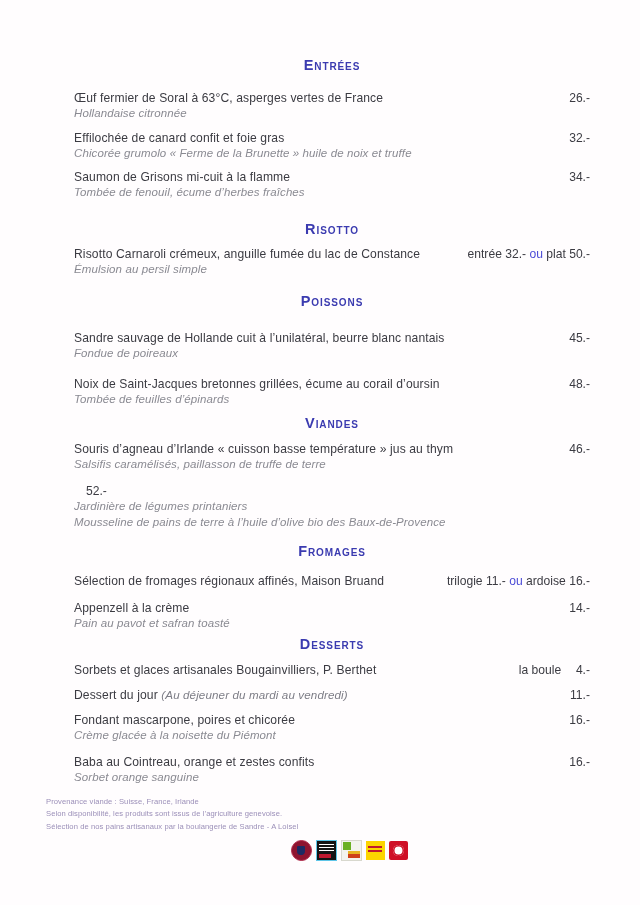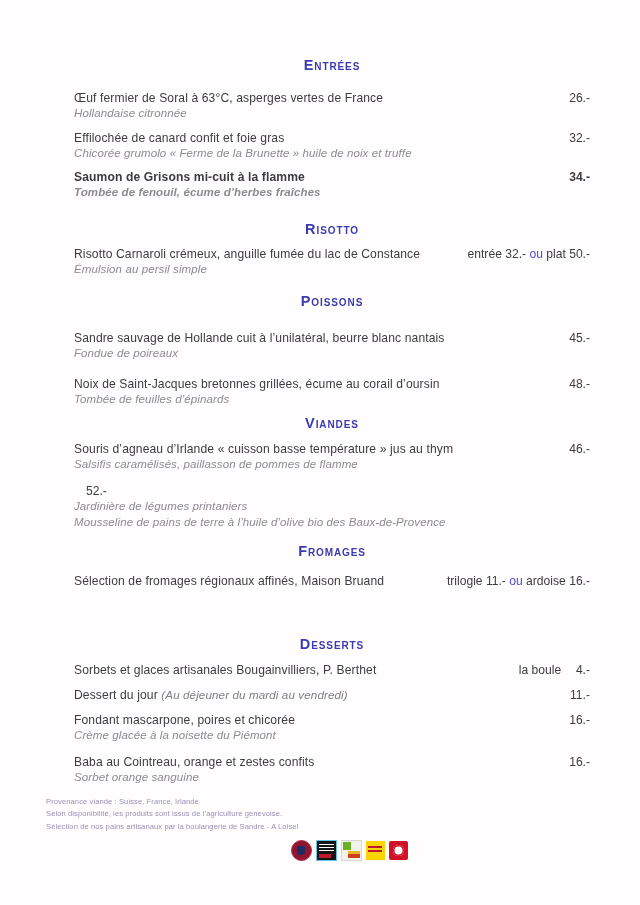--- a/index.html
+++ b/index.html
@@ -199,21 +199,21 @@
   </div>
 
   <div style="position:absolute; left:62px; right:62px; top:131px;">
     <div class="dish">
       <span class="dish-name">Effilochée de canard confit et foie gras</span>
       <span class="dish-price">32.-</span>
     </div>
     <div class="dish-desc">Chicorée grumolo « Ferme de la Brunette » huile de noix et truffe</div>
   </div>
 
-  <div style="position:absolute; left:62px; right:62px; top:170px;font-weight:bold;">
+  <div style="position:absolute; left:62px; right:62px; top:170px;">
     <div class="dish">
       <span class="dish-name">Saumon de Grisons mi-cuit à la flamme</span>
       <span class="dish-price">34.-</span>
     </div>
     <div class="dish-desc">Tombée de fenouil, écume d’herbes fraîches</div>
   </div>
 
   <div class="section-head" style="position:absolute; left:62px; right:62px; top:222px;">Risotto</div>
 
   <div style="position:absolute; left:62px; right:62px; top:247px;">
@@ -248,21 +248,21 @@
     <div class="dish-desc">Tombée de feuilles d’épinards</div>
   </div>
 
   <div class="section-head" style="position:absolute; left:62px; right:62px; top:416px;">Viandes</div>
 
   <div style="position:absolute; left:62px; right:62px; top:442px;">
     <div class="dish">
       <span class="dish-name">Souris d’agneau d’Irlande « cuisson basse température » jus au thym</span>
       <span class="dish-price">46.-</span>
     </div>
-    <div class="dish-desc">Salsifis caramélisés, paillasson de pommes de flamme</div>
+    <div class="dish-desc">Salsifis caramélisés, paillasson de truffe de terre</div>
   </div>
 
   <div style="position:absolute; left:62px; right:62px; top:484px;">
     <div class="dish">
       <span class="dish-price">52.-</span>
     </div>
     <div class="dish-desc">Jardinière de légumes printaniers</div>
     <div class="dish-desc">Mousseline de pains de terre à l’huile d’olive bio des Baux-de-Provence</div>
   </div>
 
@@ -274,20 +274,27 @@
       <span class="dish-price opt">
         <span class="lbl">trilogie</span>
         <span class="lbl">11.-</span>
         <span class="ou">ou</span>
         <span class="lbl">ardoise</span>
         <span class="lbl">16.-</span>
       </span>
     </div>
   </div>
 
+  <div style="position:absolute; left:62px; right:62px; top:601px;">
+    <div class="dish">
+      <span class="dish-name">Appenzell à la crème</span>
+      <span class="dish-price">14.-</span>
+    </div>
+    <div class="dish-desc">Pain au pavot et safran toasté</div>
+  </div>
 
   <div class="section-head" style="position:absolute; left:62px; right:62px; top:637px;">Desserts</div>
 
   <div style="position:absolute; left:62px; right:62px; top:663px;">
     <div class="dish">
       <span class="dish-name">Sorbets et glaces artisanales Bougainvilliers, P. Berthet</span>
       <span class="dish-price">
         <span>la boule</span>
         <span style="display:inline-block;width:8px;"></span>
         <span>4.-</span>

